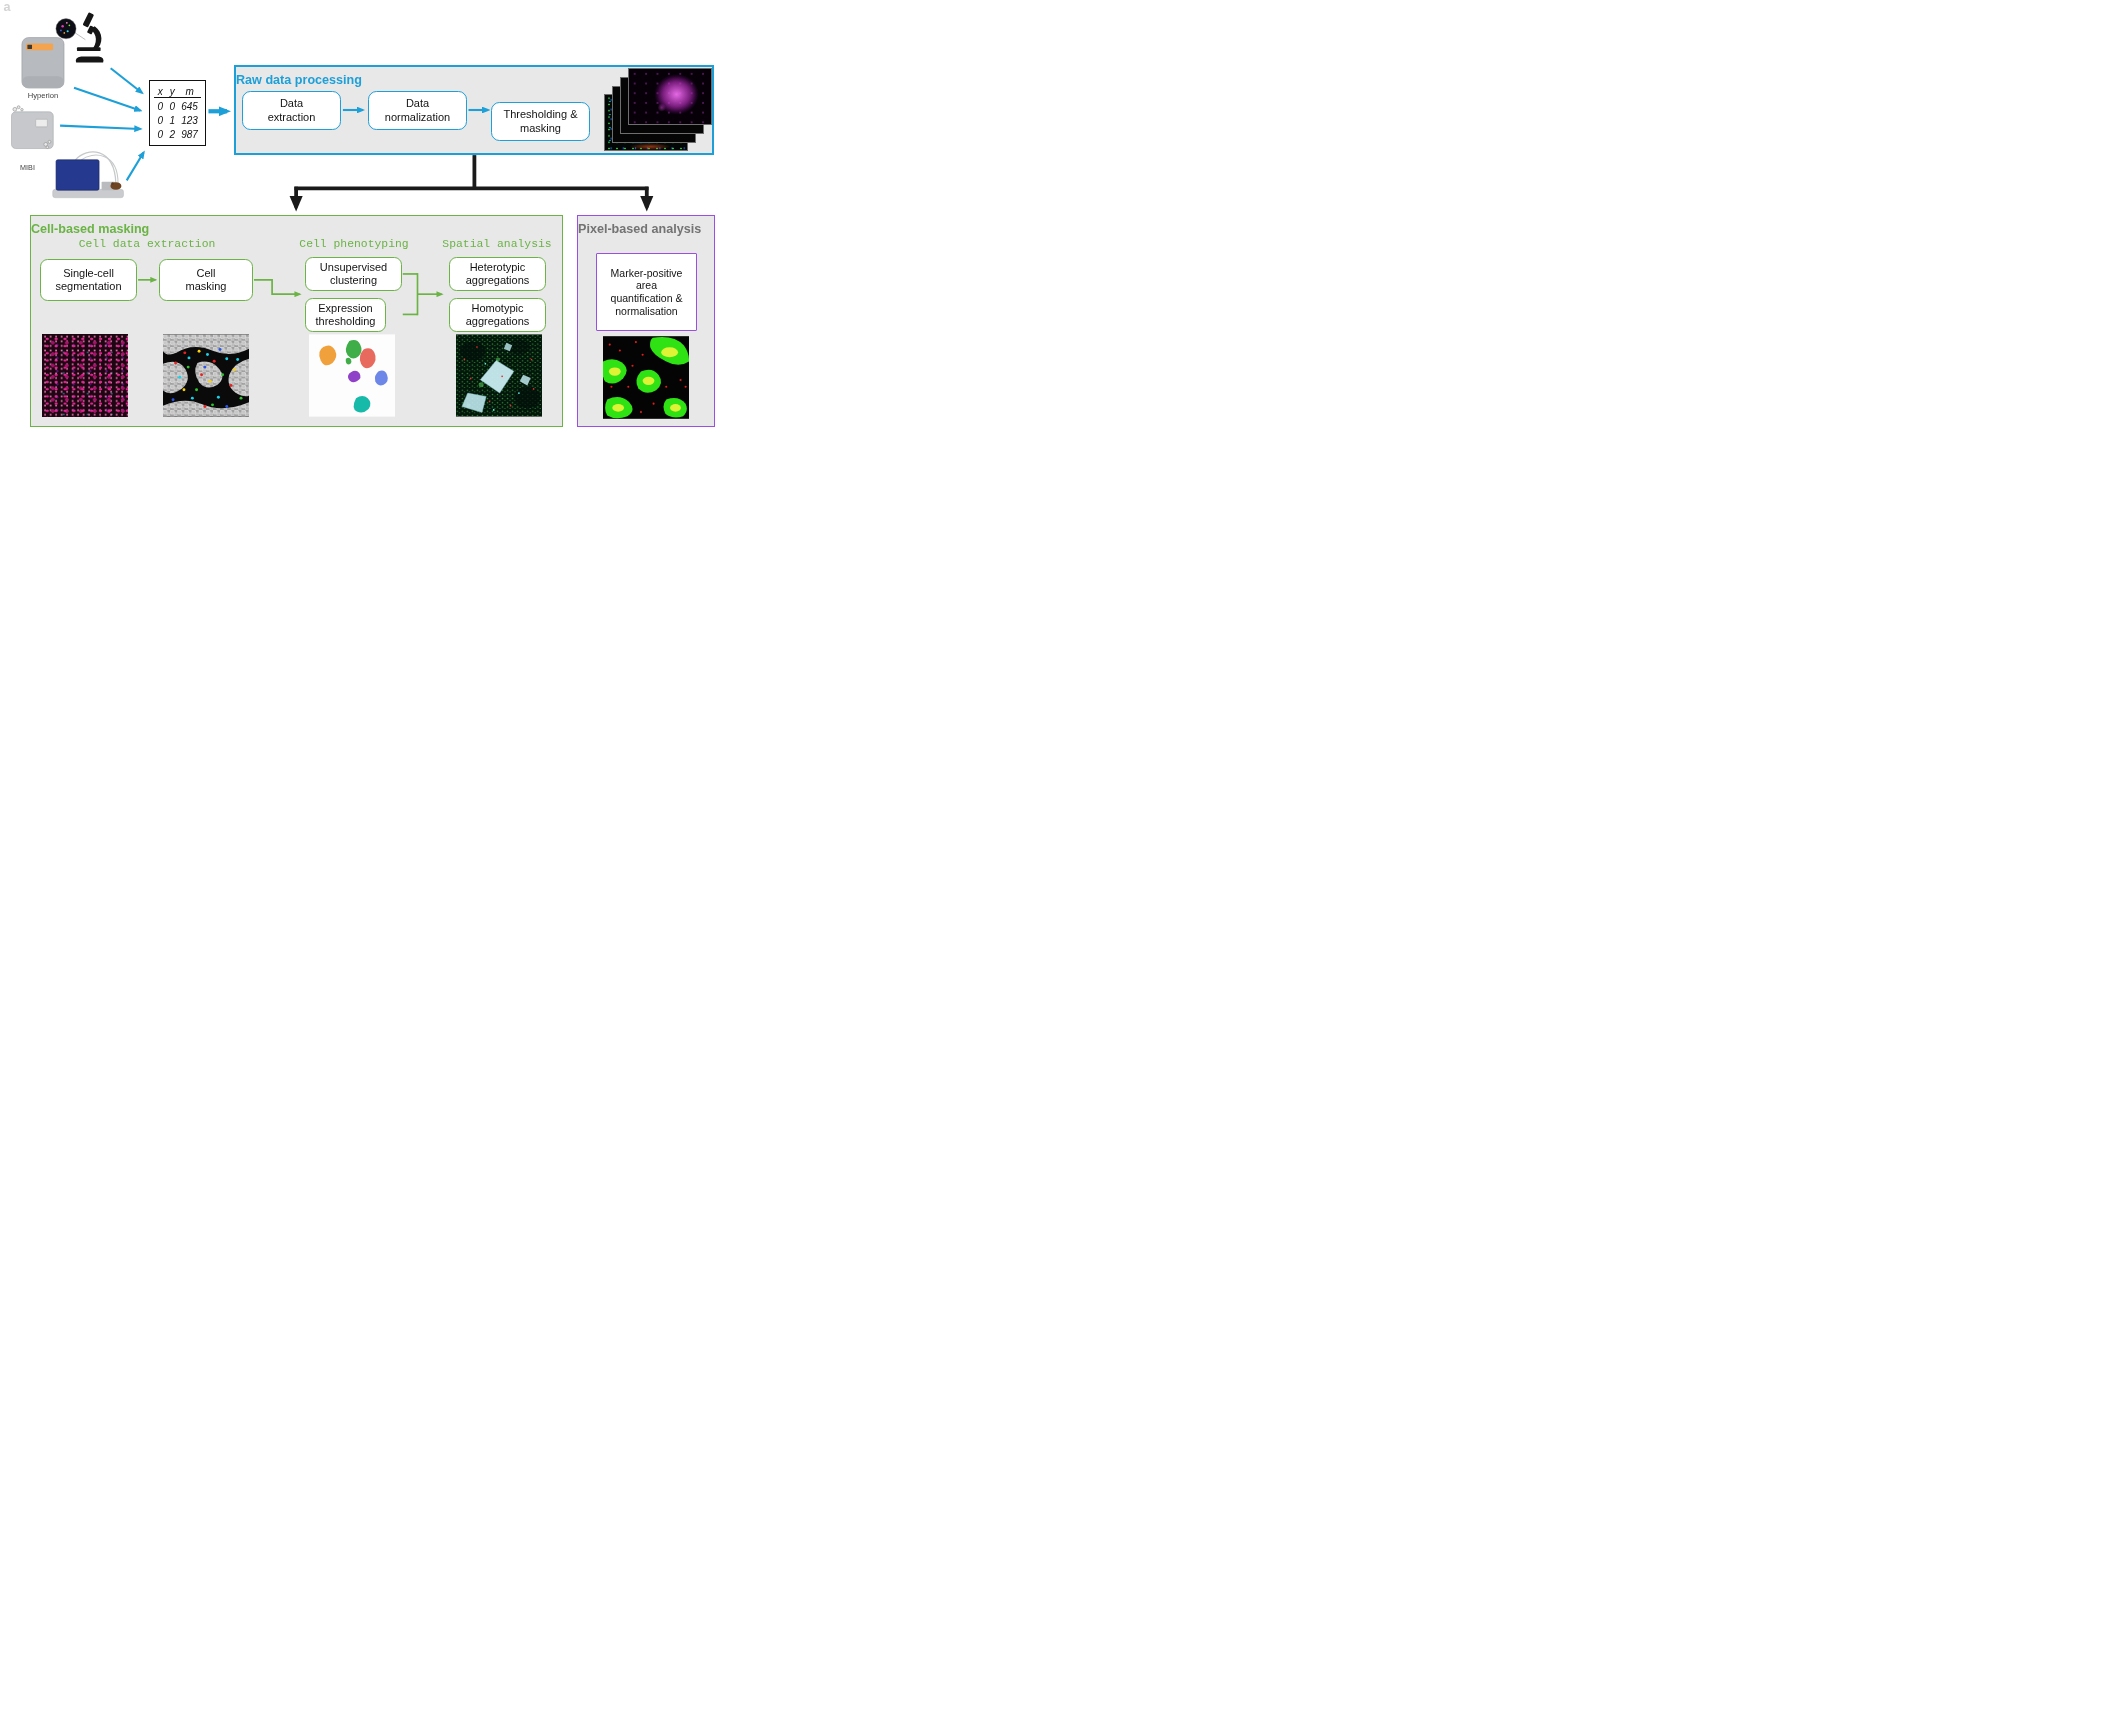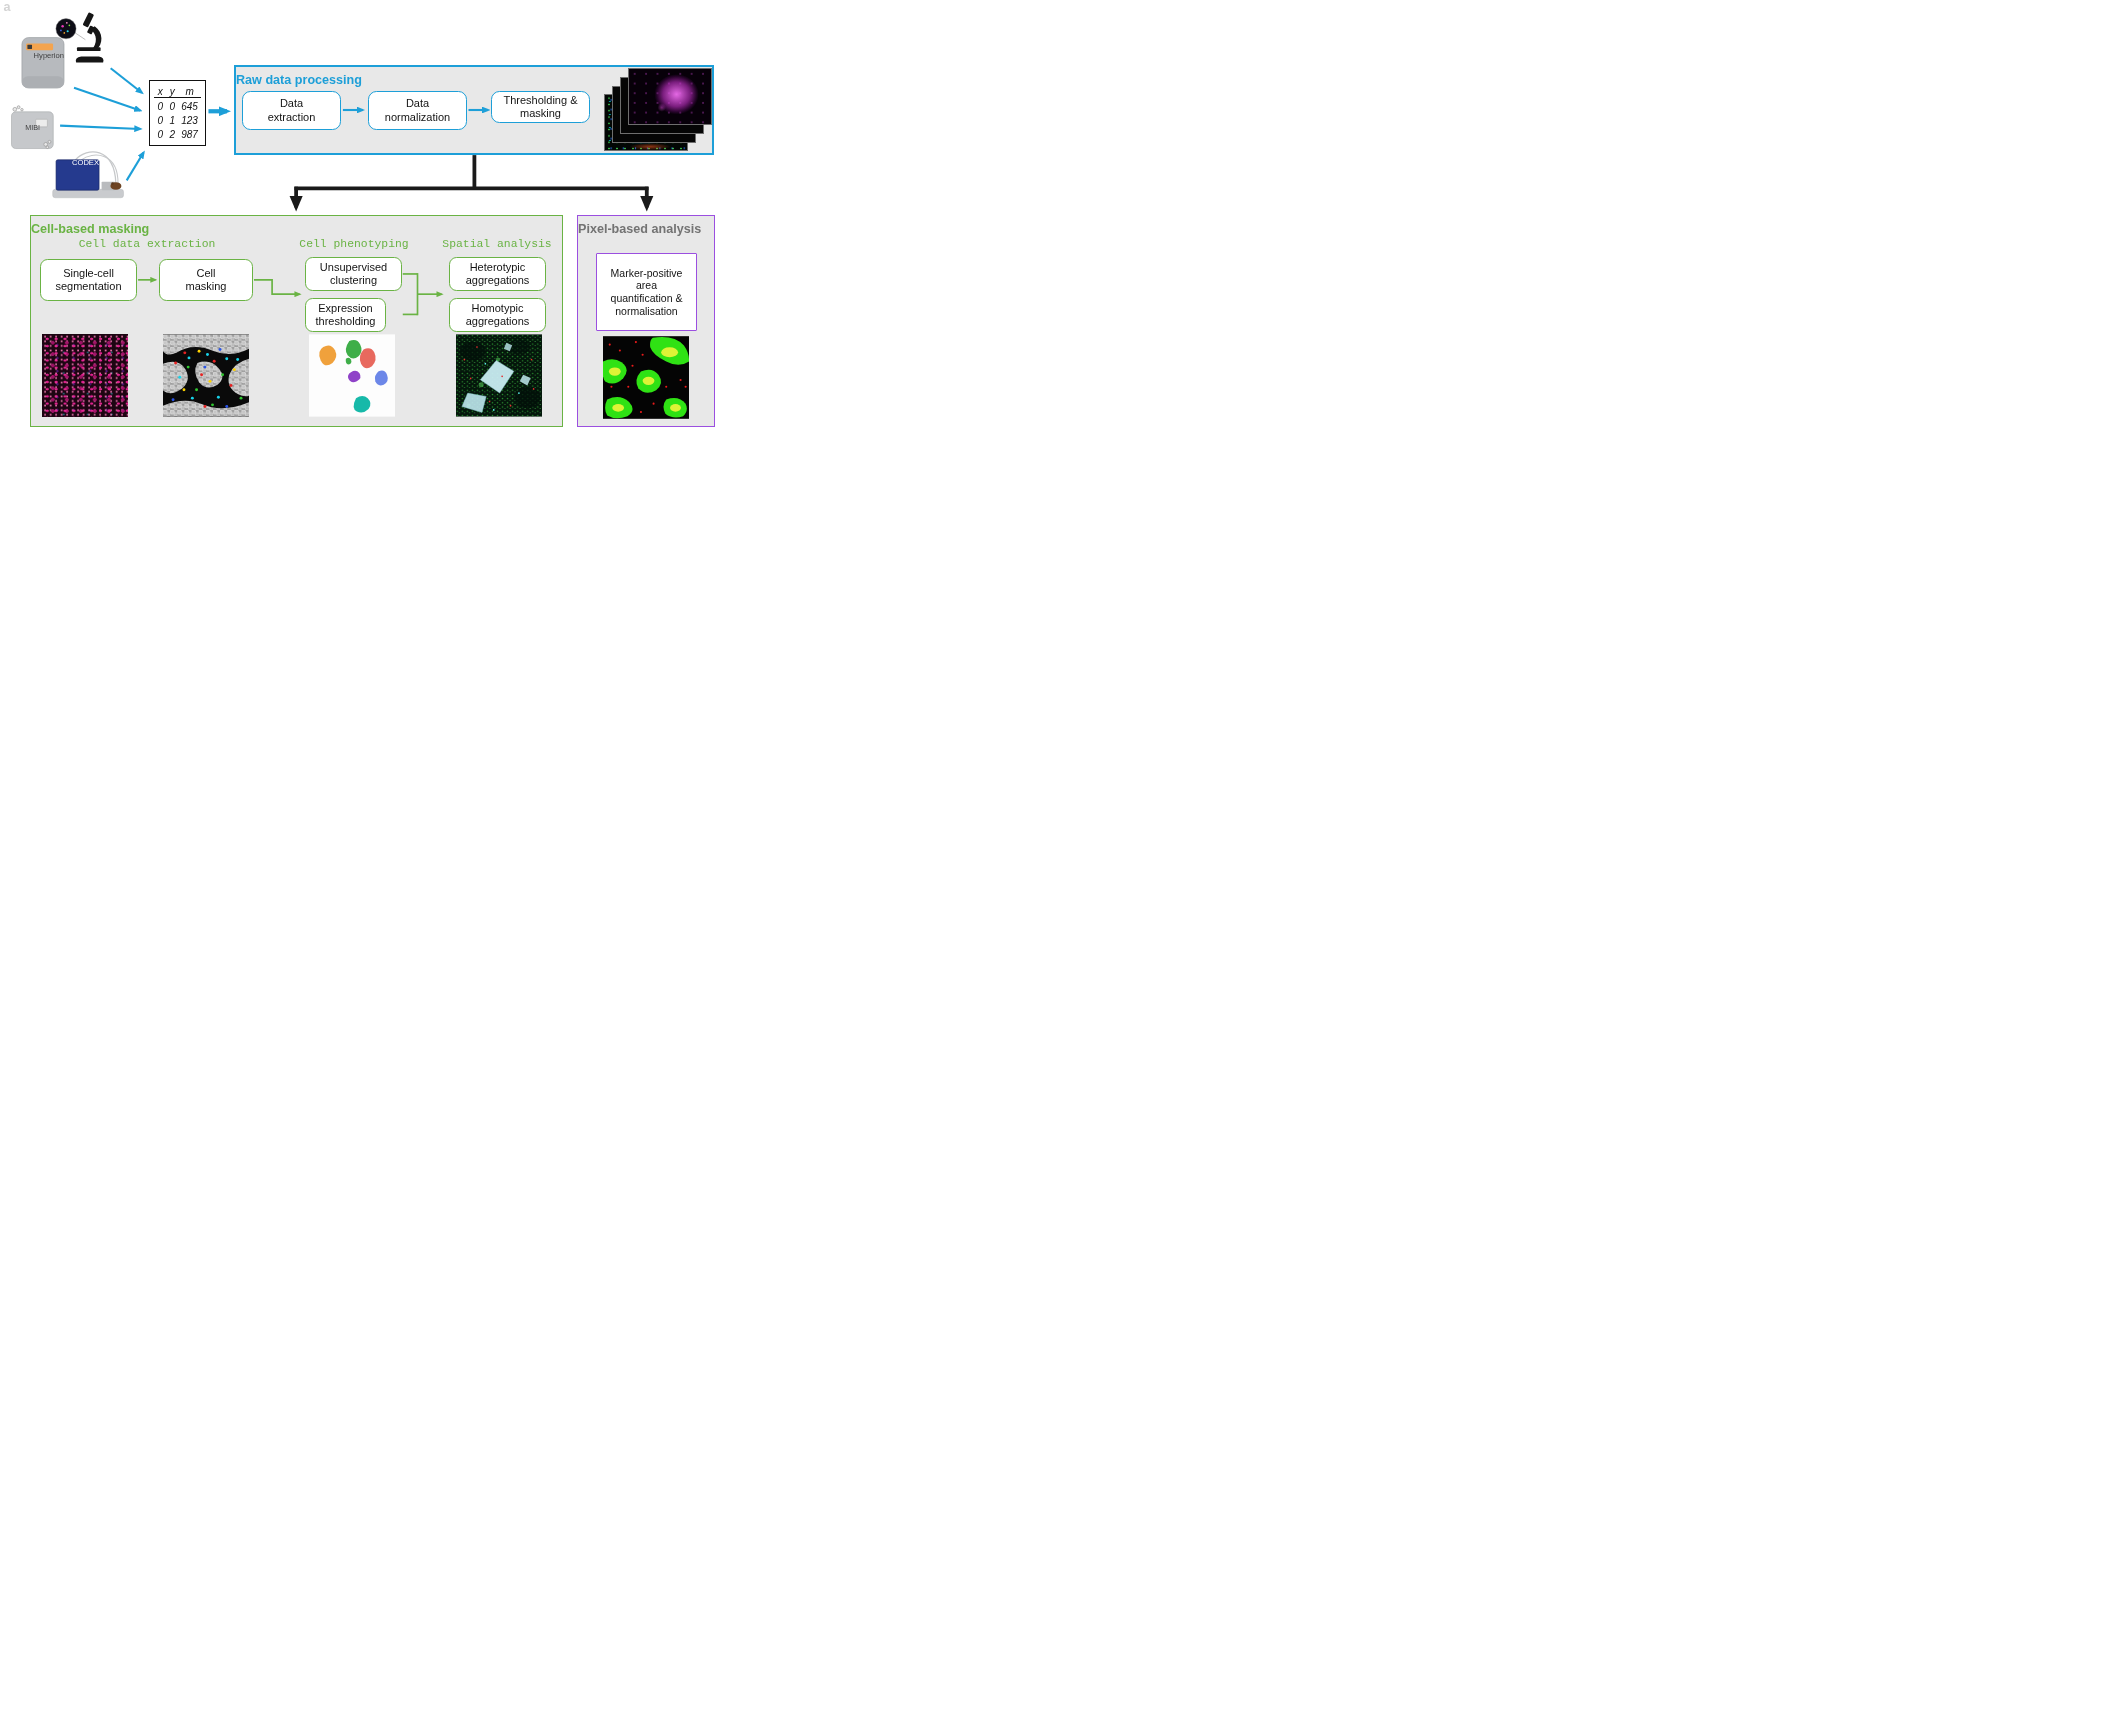--- a/index.html
+++ b/index.html
@@ -20,21 +20,21 @@
   .t-blue { color:#1d9fd8; } .t-green { color:#6ab344; } .t-purple { color:#737373; }
 
   .seclabel { position:absolute; transform:translateX(-50%); font-size:11.4px; color:#6ab344; white-space:nowrap; z-index:10;font-family:Liberation Mono, monospace; }
 
   .wbox { position:absolute; background:#fff; display:flex; align-items:center; justify-content:center;
           text-align:center; font-size:11px; line-height:1.2; color:#131313; z-index:10; }
   .wb-blue   { border:1.3px solid #1d9fd8; border-radius:8.4px; }
   .wb-green  { border:1.3px solid #6ab344; border-radius:7.6px; }
   .wb-purple { border:1.3px solid #9b4fe0; border-radius:1px; font-size:10.5px; }
 
-  .ilabel { position:absolute; text-align:right; color:#3f3f3f; font-size:7.6px; z-index:10; }
+  .ilabel { position:absolute; text-align:center; color:#3f3f3f; font-size:7.6px; z-index:10;margin-top:40px; }
   .ilabel.codex { color:#fff; }
   .ilabel.mibi { font-size:7.2px; }
 
   .dtable { position:absolute; left:149px; top:80px; width:57px; height:66px; background:#fff;
             border:1.3px solid #111; font-style:italic; font-size:10px; display:flex; flex-direction:column;
             justify-content:space-evenly; padding:1.7px 4.2px; z-index:10; }
   .dt-row { display:grid; grid-template-columns:26% 26% 48%; }
   .dt-row span { text-align:center; }
   .dt-head { border-bottom:0.8px solid #111; padding-bottom:0.8px; }
 
@@ -201,21 +201,21 @@
 
   <div class="panel raw">
     <div class="ptitle t-blue">Raw data processing</div>
   </div>
   <div class="wbox wb-blue" style="left:242px;top:91px;width:99px;height:39px">
     <span style="max-width:59px">Data extraction</span>
   </div>
   <div class="wbox wb-blue" style="left:368px;top:91px;width:99px;height:39px">
     <span style="max-width:84px">Data normalization</span>
   </div>
-  <div class="wbox wb-blue" style="left:491px;top:91px;width:99px;height:32px">
+  <div class="wbox wb-blue" style="left:491px;top:102px;width:99px;height:39px">
     <span style="max-width:76px">Thresholding &amp; masking</span>
   </div>
 
   <div class="stack">
     <div class="layer l-deep"></div>
     <div class="layer l-f3"></div>
     <div class="layer l-f2"></div>
     <div class="layer l-front"></div>
   </div>
 

